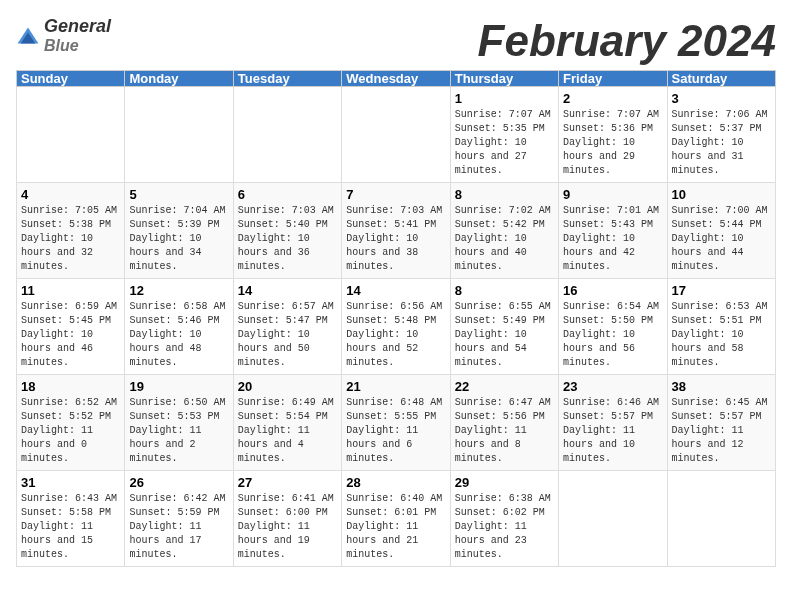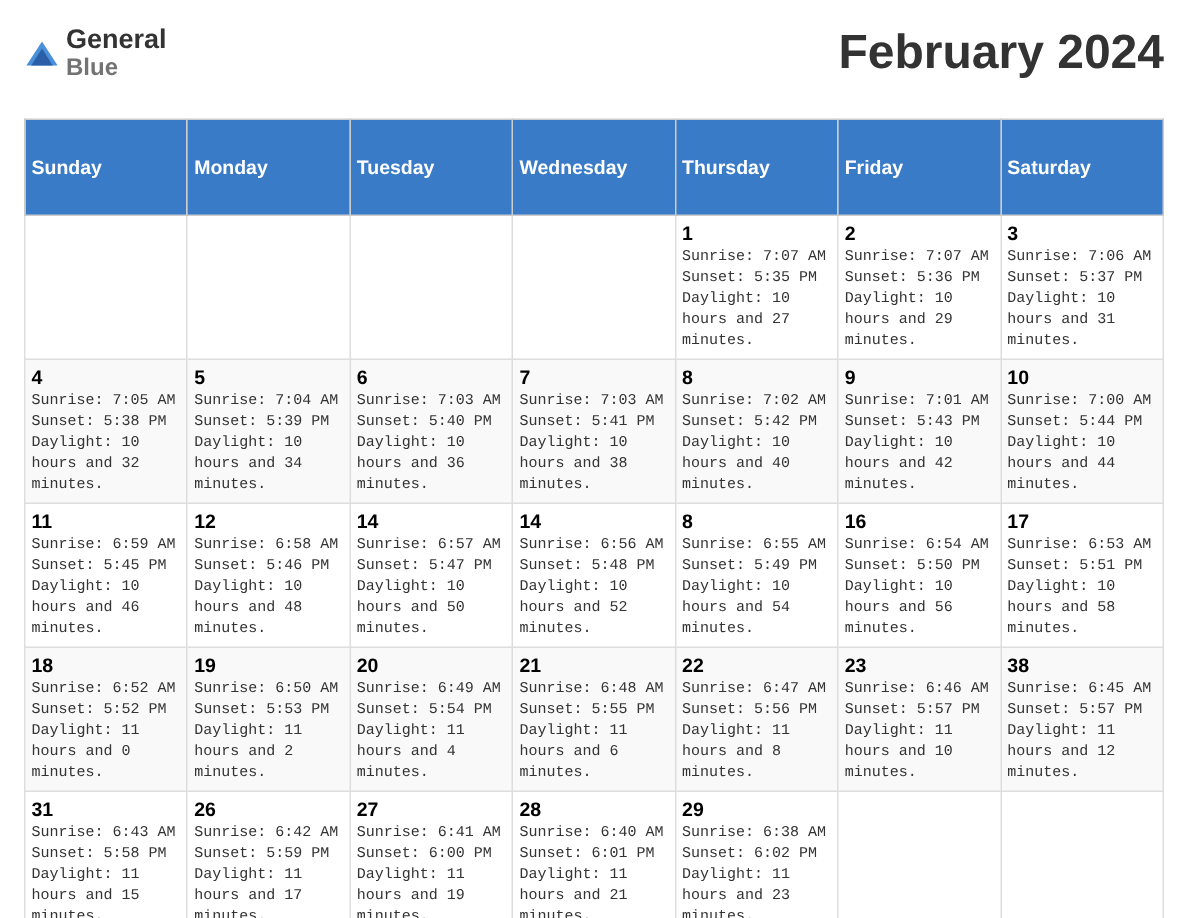--- a/index.html
+++ b/index.html
@@ -7,54 +7,55 @@
       font-family: Arial, sans-serif;
       background: #fff;
       width: 792px;
       min-height: 612px;
       padding: 16px;
     }
     .header-area {
       display: flex;
       align-items: flex-start;
       justify-content: space-between;
-      margin-bottom: 24px;
+      margin-bottom: 4px;
+      font-style: italic;
     }
     .logo-area {
       display: flex;
       align-items: center;
       gap: 4px;
     }
     .logo-icon {
       width: 24px;
       height: 20px;
     }
     .title-area {
       text-align: right;
     }
     .main-title {
-      font-size: 32px;
+      font-size: 44px;
       font-weight: bold;
       color: #333;
     }
     .subtitle {
       font-size: 16px;
       color: #555;
     }
     table {
       width: 100%;
       border-collapse: collapse;
       font-size: 11px;
     }
     thead tr {
       background-color: #3a7bc8;
       color: #fff;
     }
     thead th {
-      padding: 24px 4px;
+      padding: 0 4px;
       text-align: left;
       font-size: 13px;
       font-weight: bold;
       border: 1px solid #ccc;
     }
     tbody tr {
       border: 1px solid #ccc;
     }
     tbody td {
       vertical-align: top;

